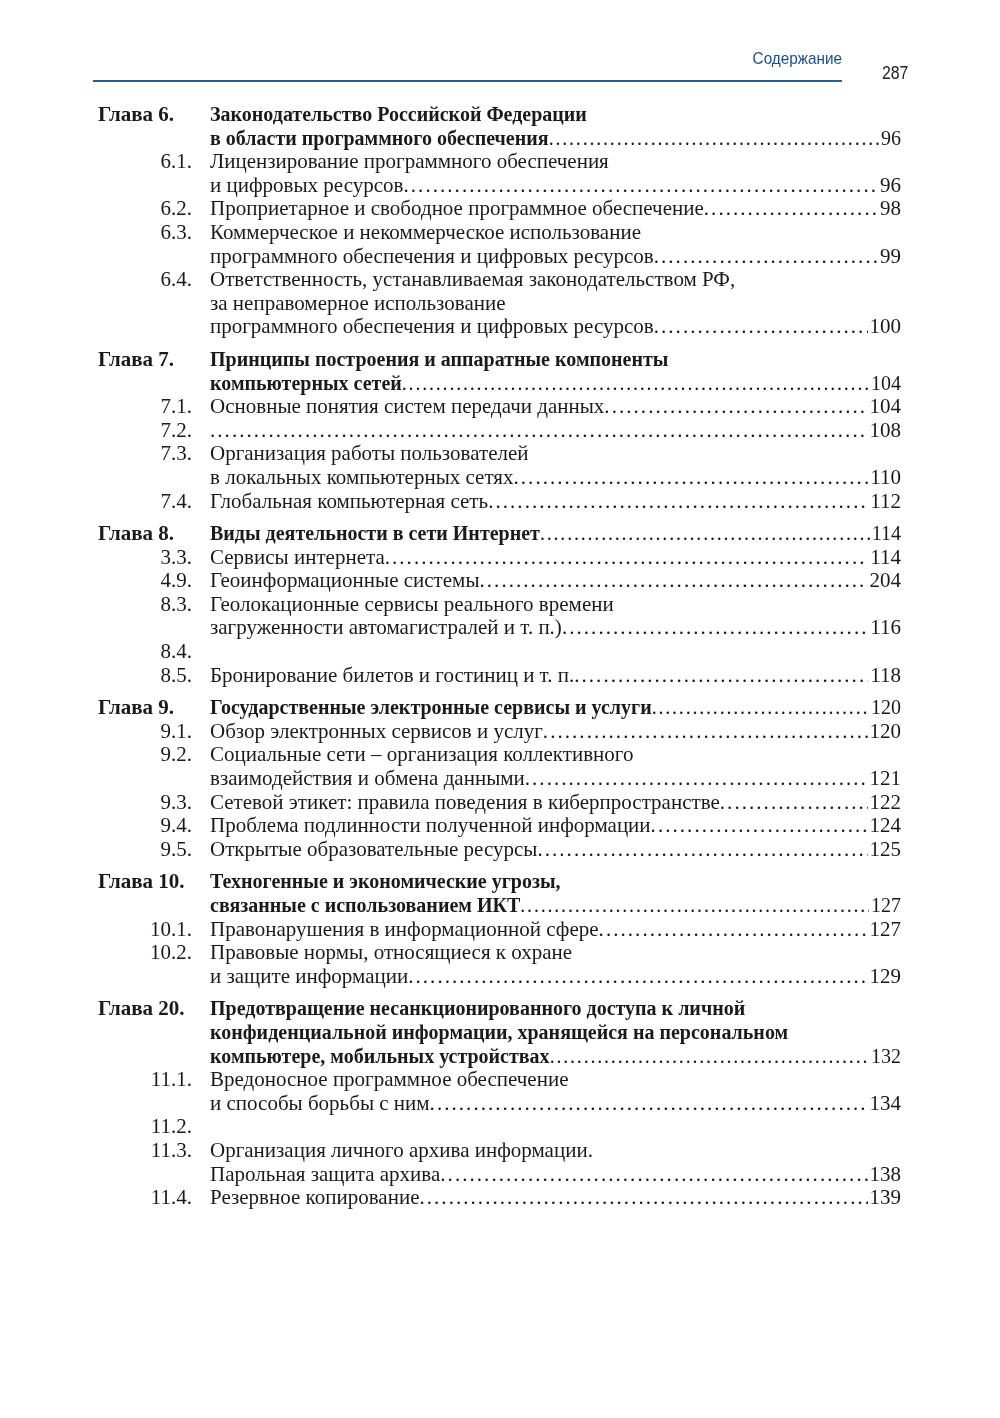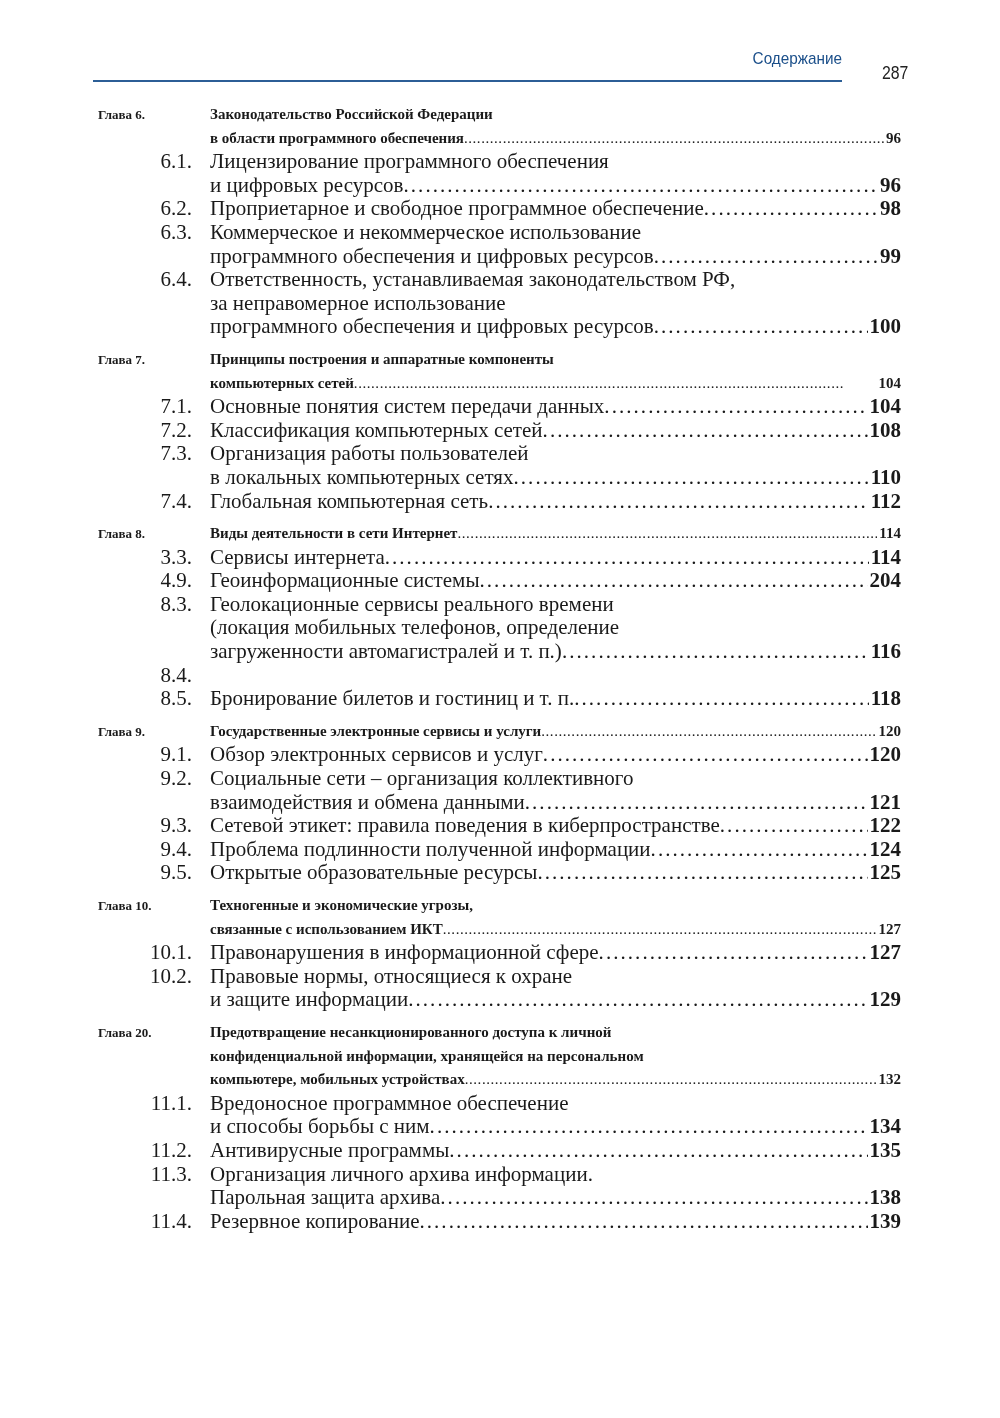--- a/index.html
+++ b/index.html
@@ -7,29 +7,29 @@
          font-family:"Liberation Serif", serif; color:#1a1a1a; }
   .header-title { position:absolute; left:700px; top:49px; width:142px; text-align:right;
          font-family:"Liberation Sans", sans-serif; font-size:17px; color:#1b4f8a; letter-spacing:0px; transform:scaleX(0.9); transform-origin:right; }
   .header-rule { position:absolute; left:93px; top:80px; width:749px; height:2px; background:#2c5e96; }
   .page-number { position:absolute; left:882px; top:63px; font-family:"Liberation Sans", sans-serif;
          font-size:18px; color:#222; transform:scaleX(0.88); transform-origin:left; }
   .toc { position:absolute; left:0; top:103px; width:1000px; }
   .chapter { margin-bottom:9px; }
   .line { position:relative; height:23.6px; line-height:23.6px; font-size:21px; }
   .num { position:absolute; left:98px; width:90px; }
-  .chapter-row .num { font-weight:bold; font-size:13px; }
+  .chapter-row .num { font-weight:bold; font-size:21px; }
   .sec-num { position:absolute; right:calc(1000px - 192px); text-align:right; }
   .text { position:absolute; left:210px; right:99px; white-space:nowrap; overflow:hidden; }
-  .chapter-row .text { font-weight:bold; font-size:15px; }
+  .chapter-row .text { font-weight:bold; font-size:20px; }
   .lead { display:flex; }
   .lead .t { flex:0 0 auto; }
   .lead .dots { flex:1 1 auto; overflow:hidden; white-space:nowrap; letter-spacing:1px; }
   .lead .dots::after { content:". . . . . . . . . . . . . . . . . . . . . . . . . . . . . . . . . . . . . . . . . . . . . . . . . . . . . . . . . . . . . . . . . . . . . . . . . . . . . . . . . . . . . . . . . . . . . . . . . . . . . . . . . . . . . . . . . ."; letter-spacing:-1.6px; font-weight:normal; }
-  .lead .pg { flex:0 0 auto; padding-left:2px; font-weight:bold; }
+  .lead .pg { flex:0 0 auto; padding-left:2px; font-weight:normal; }
 </style>
 </head>
 <body>
 
 <div>
   <div class="header-title">Содержание</div>
   <div class="header-rule"></div>
   <div class="page-number">287</div>
 </div>
 
@@ -107,21 +107,20 @@
         <span class="sec-num">7.1.</span>
         <span class="text lead">
           <span class="t">Основные понятия систем передачи данных</span>
           <span class="dots"></span>
           <span class="pg">104</span>
         </span>
       </div>
       <div class="line">
         <span class="sec-num">7.2.</span>
         <span class="text lead">
-          <span class="t">Классификация компьютерных сетей</span>
           <span class="dots"></span>
           <span class="pg">108</span>
         </span>
       </div>
       <div class="line">
         <span class="sec-num">7.3.</span>
         <span class="text">Организация работы пользователей</span>
       </div>
       <div class="line">
         <span class="text lead">
@@ -162,23 +161,20 @@
           <span class="t">Геоинформационные системы</span>
           <span class="dots"></span>
           <span class="pg">204</span>
         </span>
       </div>
       <div class="line">
         <span class="sec-num">8.3.</span>
         <span class="text">Геолокационные сервисы реального времени</span>
       </div>
       <div class="line">
-        <span class="text">(локация мобильных телефонов, определение</span>
-      </div>
-      <div class="line">
         <span class="text lead">
           <span class="t">загруженности автомагистралей и т. п.)</span>
           <span class="dots"></span>
           <span class="pg">116</span>
         </span>
       </div>
       <div class="line">
         <span class="sec-num">8.4.</span>
       </div>
       <div class="line">
@@ -296,25 +292,20 @@
       </div>
       <div class="line">
         <span class="text lead">
           <span class="t">и способы борьбы с ним</span>
           <span class="dots"></span>
           <span class="pg">134</span>
         </span>
       </div>
       <div class="line">
         <span class="sec-num">11.2.</span>
-        <span class="text lead">
-          <span class="t">Антивирусные программы</span>
-          <span class="dots"></span>
-          <span class="pg">135</span>
-        </span>
       </div>
       <div class="line">
         <span class="sec-num">11.3.</span>
         <span class="text">Организация личного архива информации.</span>
       </div>
       <div class="line">
         <span class="text lead">
           <span class="t">Парольная защита архива</span>
           <span class="dots"></span>
           <span class="pg">138</span>

